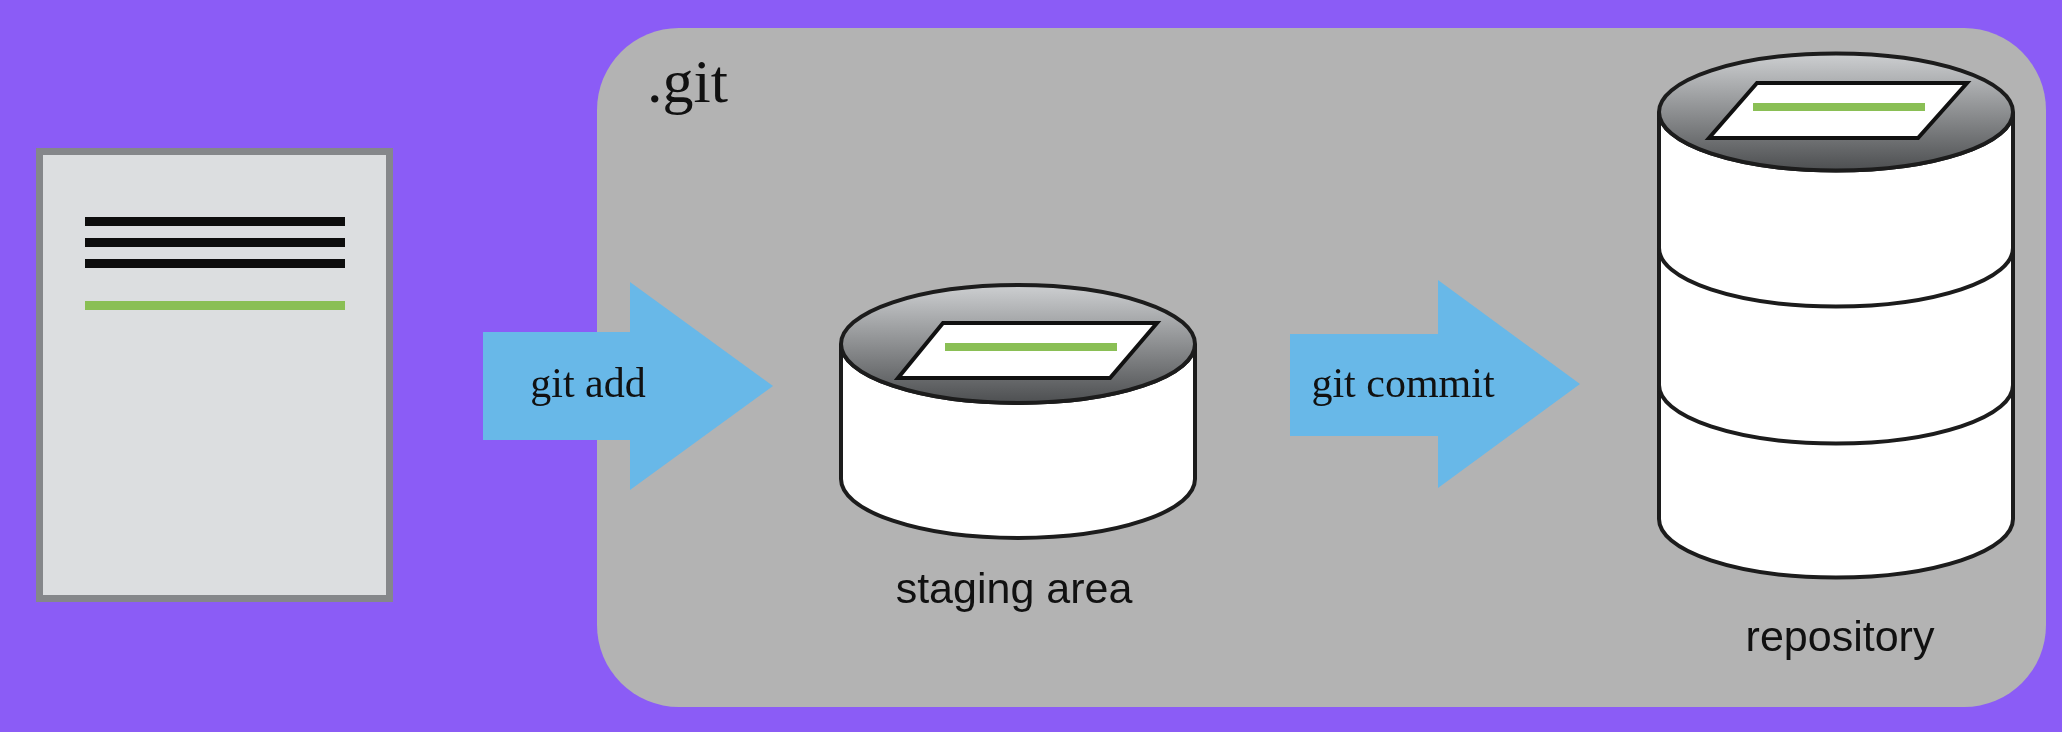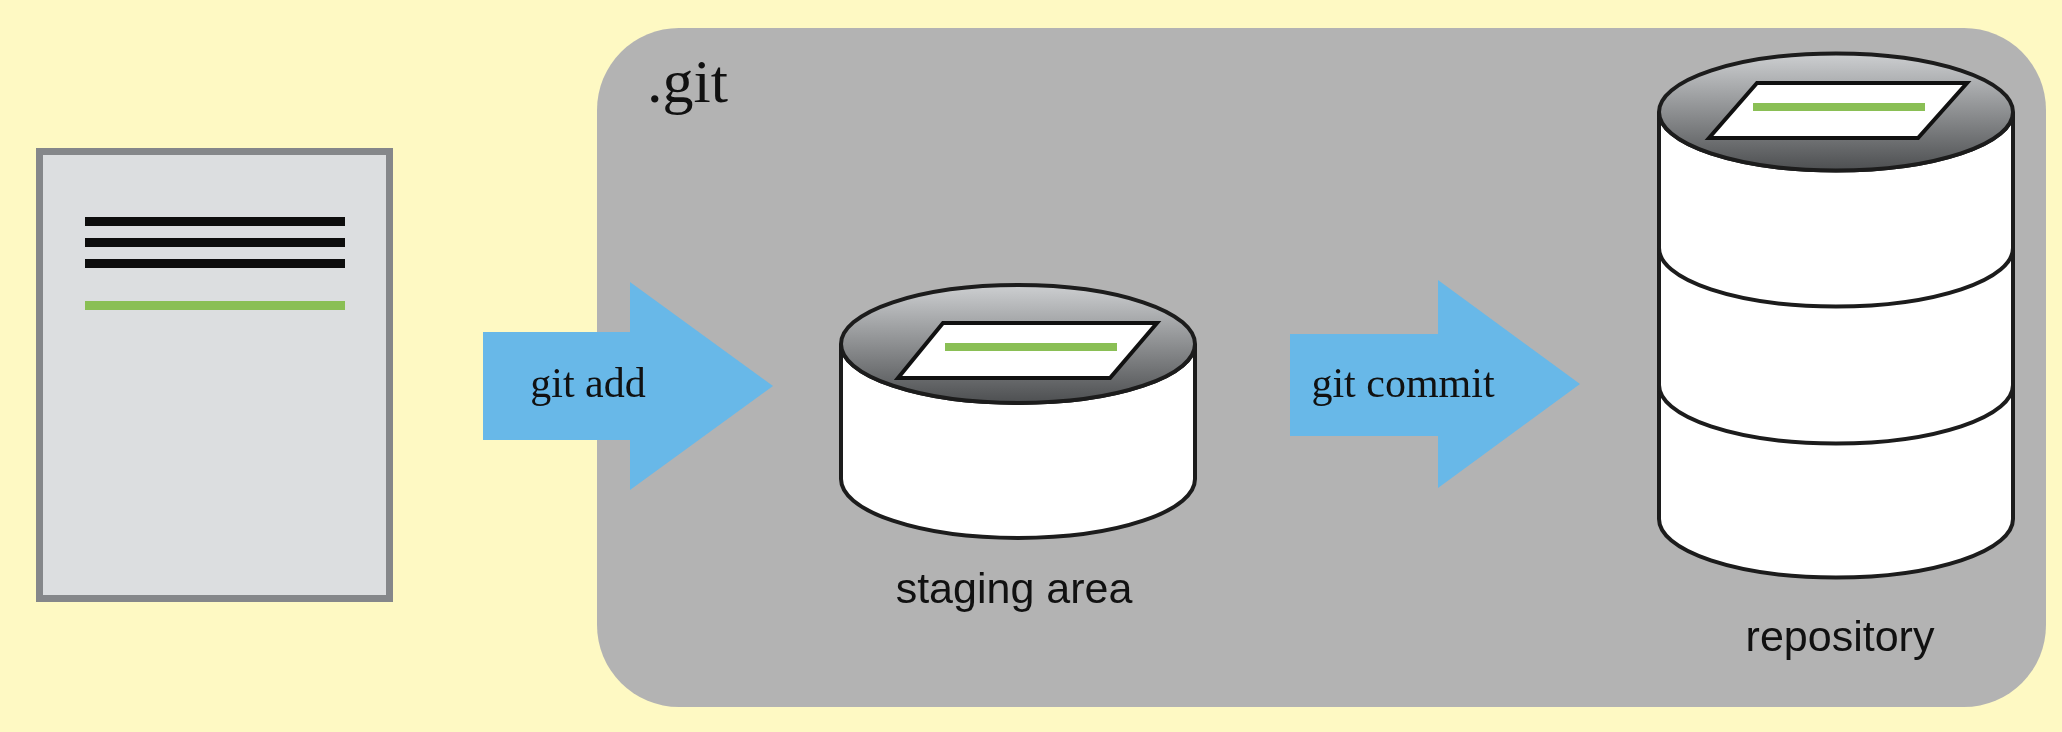--- a/index.html
+++ b/index.html
@@ -1,20 +1,20 @@
 <!DOCTYPE html>
 <html><head>
 <meta charset="utf-8">
 <style>
   html, body { margin: 0; padding: 0; background: #ffffff; }
   .stage {
     position: relative;
     width: 2062px;
     height: 732px;
-    background: #fef9c3;
+    background: #8b5cf6;
     overflow: hidden;
     font-family: "Liberation Sans", sans-serif;
   }
   svg { display: block; }
   text { user-select: none; }
   .serif-label  { font-family: "Liberation Serif", "DejaVu Serif", serif; fill: #111111; }
   .sans-label   { font-family: "Liberation Sans", "DejaVu Sans", sans-serif; fill: #111111; }
 </style>
 </head>
 <body>

